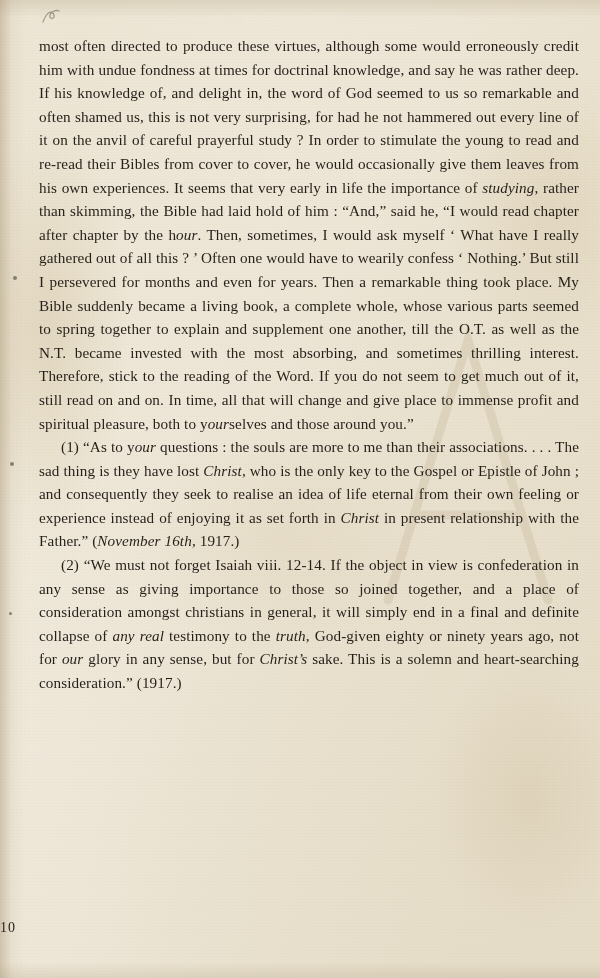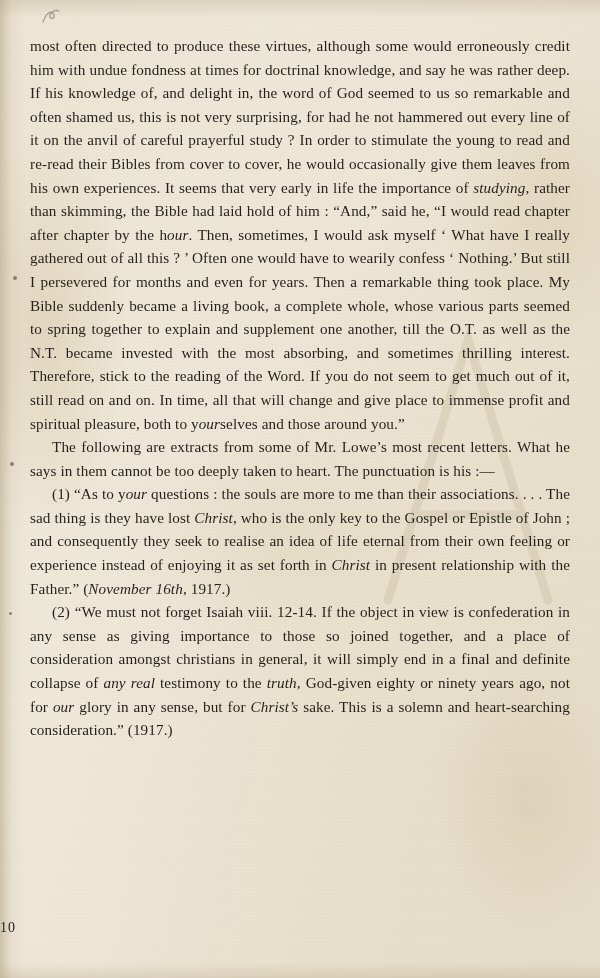--- a/index.html
+++ b/index.html
@@ -90,21 +90,21 @@
     position: absolute;
     width: 4px; height: 4px;
     border-radius: 50%;
     background: #3a332a;
     opacity: 0.55;
     pointer-events: none;
   }
 
   .text-block {
     position: absolute;
-    left: 30px;
+    left: 39px;
     top: 34px;
     width: 540px;
     color: #241f19;
     font-size: 15.2px;
     line-height: 23.6px;
     text-align: justify;
     text-justify: inter-word;
     letter-spacing: 0.1px;
   }
   .text-block p {
@@ -167,21 +167,20 @@
       <path d="M3 16 C7 5, 12 4, 14 9 C15 12, 11 14, 10 11 C9 8, 14 3, 19 5" fill="none" stroke="#6b6253" stroke-width="1.3" stroke-linecap="round"></path>
     </svg>
   </div>
 
   <div class="ink-dot" style="left:13px; top:276px;"></div>
   <div class="ink-dot" style="left:10px; top:462px;"></div>
   <div class="ink-dot" style="left:9px; top:612px; width:3px; height:3px;"></div>
 
   <div class="text-block">
     <p class="flush">most often directed to produce these virtues, although some would erroneously credit him with undue fondness at times for doctrinal knowledge, and say he was rather deep. If his knowledge of, and delight in, the word of God seemed to us so remarkable and often shamed us, this is not very surprising, for had he not hammered out every line of it on the anvil of careful prayerful study ?  In order to stimulate the young to read and re-read their Bibles from cover to cover, he would occasionally give them leaves from his own experiences.  It seems that very early in life the importance of <em>studying</em>, rather than skimming, the Bible had laid hold of him : “And,” said he, “I would read chapter after chapter by the h<em>our</em>.  Then, sometimes, I would ask myself ‘ What have I really gathered out of all this ? ’  Often one would have to wearily confess ‘ Nothing.’  But still I persevered for months and even for years.  Then a remarkable thing took place. My Bible suddenly became a living book, a complete whole, whose various parts seemed to spring together to explain and supplement one another, till the O.T. as well as the N.T. became invested with the most absorbing, and sometimes thrilling interest.  Therefore, stick to the reading of the Word. If you do not seem to get much out of it, still read on and on. In time, all that will change and give place to immense profit and spiritual pleasure, both to y<em>our</em>selves and those around you.”</p>
-    <p class="indent">The following are extracts from some of Mr. Lowe’s most recent letters.  What he says in them cannot be too deeply taken to heart.  The punctuation is his :—</p>
     <p class="indent">(1) “As to y<em>our</em> questions :  the souls are more to me than their associations. . . . The sad thing is they have lost <em>Christ</em>, who is the only key to the Gospel or Epistle of John ; and consequently they seek to realise an idea of life eternal from their own feeling or experience instead of enjoying it as set forth in <em>Christ</em> in present relationship with the Father.” (<em>November 16th</em>, 1917.)</p>
     <p class="indent">(2) “We must not forget Isaiah viii. 12-14.  If the object in view is confederation in any sense as giving importance to those so joined together, and a place of consideration amongst christians in general, it will simply end in a final and definite collapse of <em>any real</em> testimony to the <em>truth</em>, God-given eighty or ninety years ago, not for <em>our</em> glory in any sense, but for <em><em>Christ</em>’s</em> sake.  This is a solemn and heart-searching consideration.” (1917.)</p>
   </div>
 
   <div class="folio">10</div>
 
   <div class="grain"></div>
 </div>
 
 </body></html>

